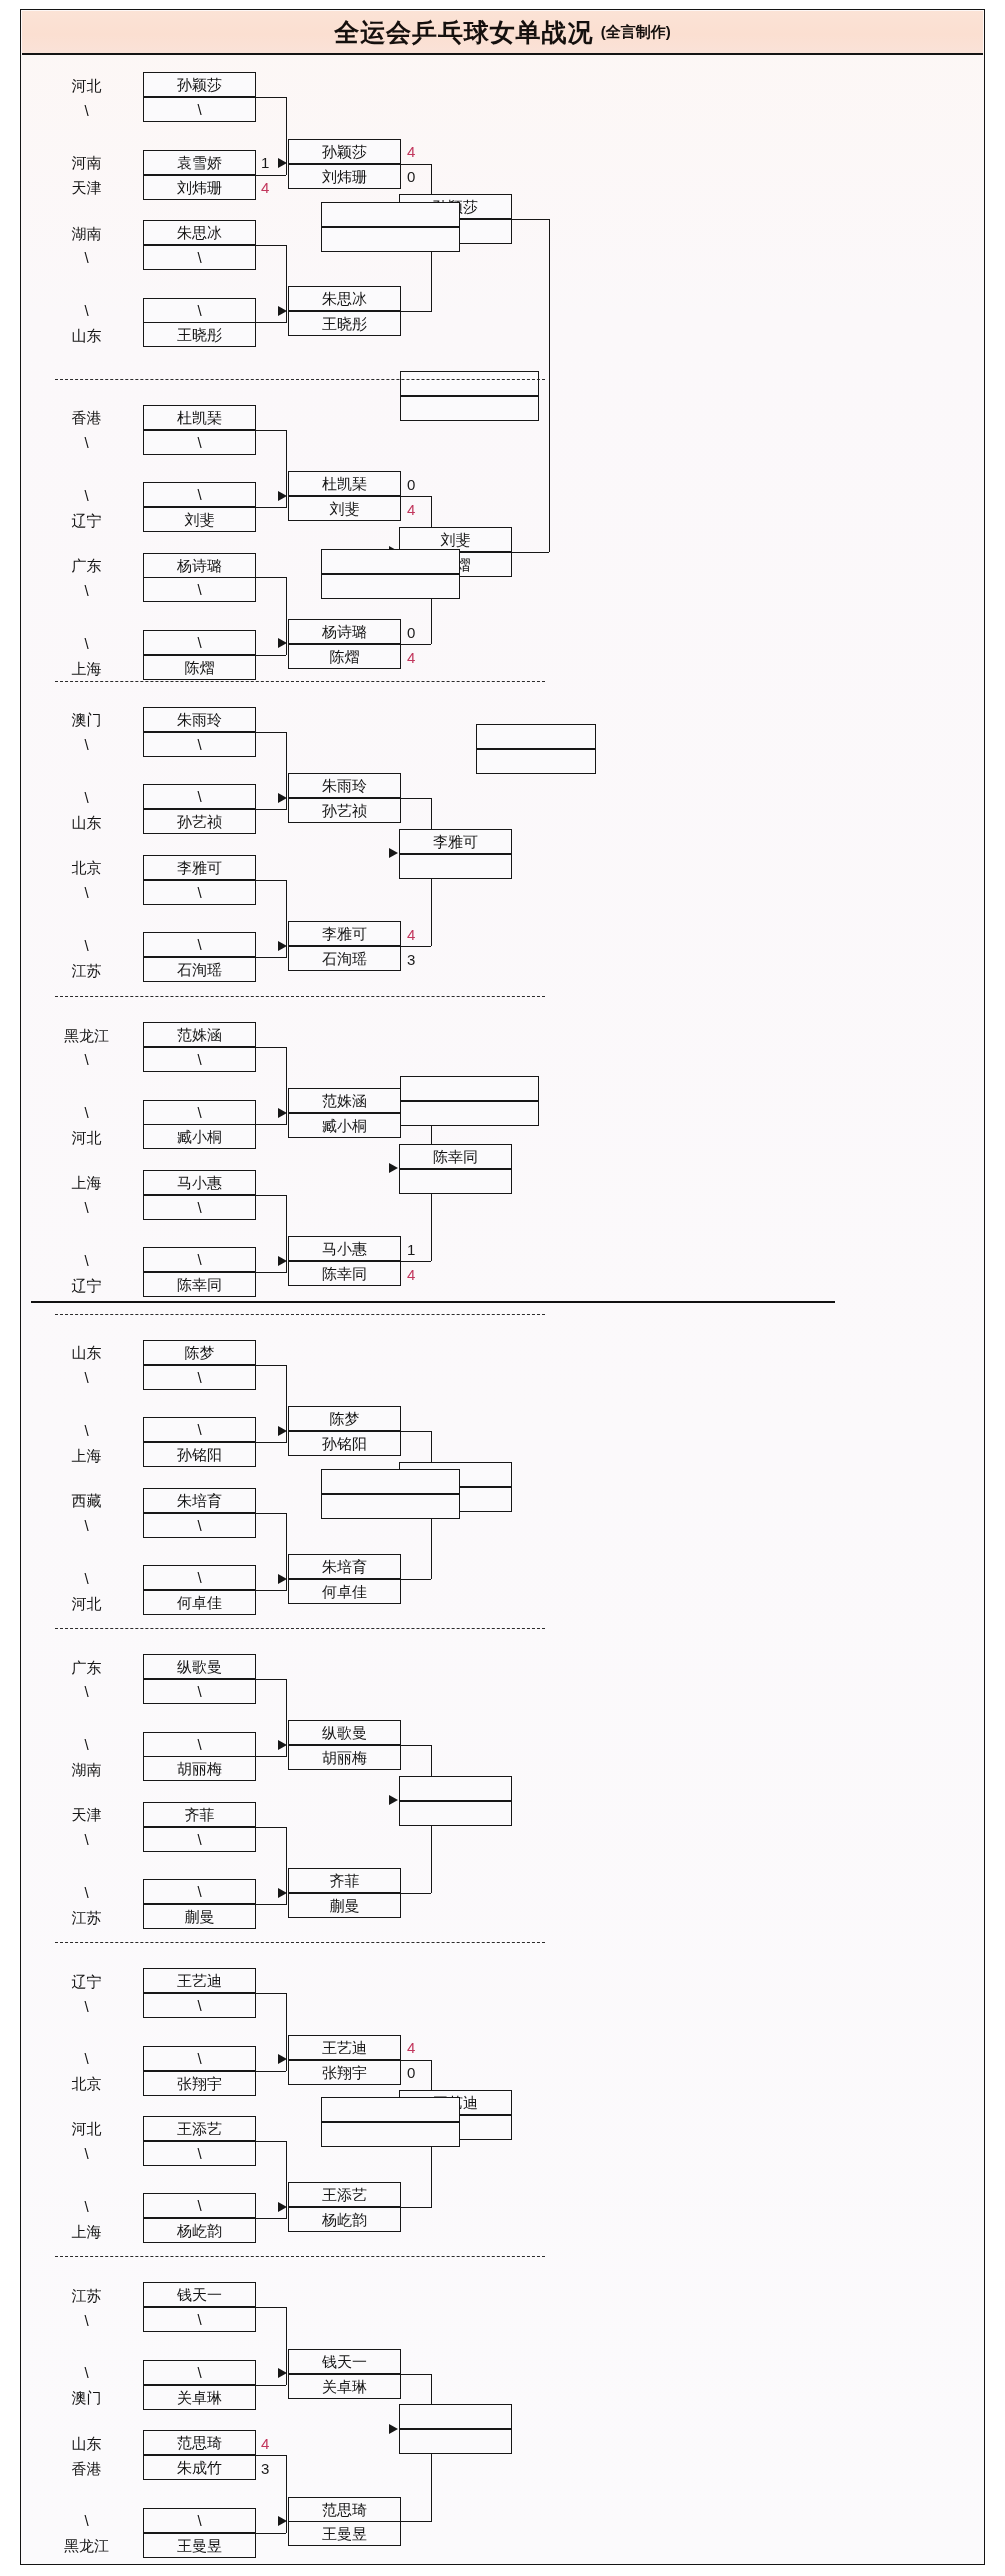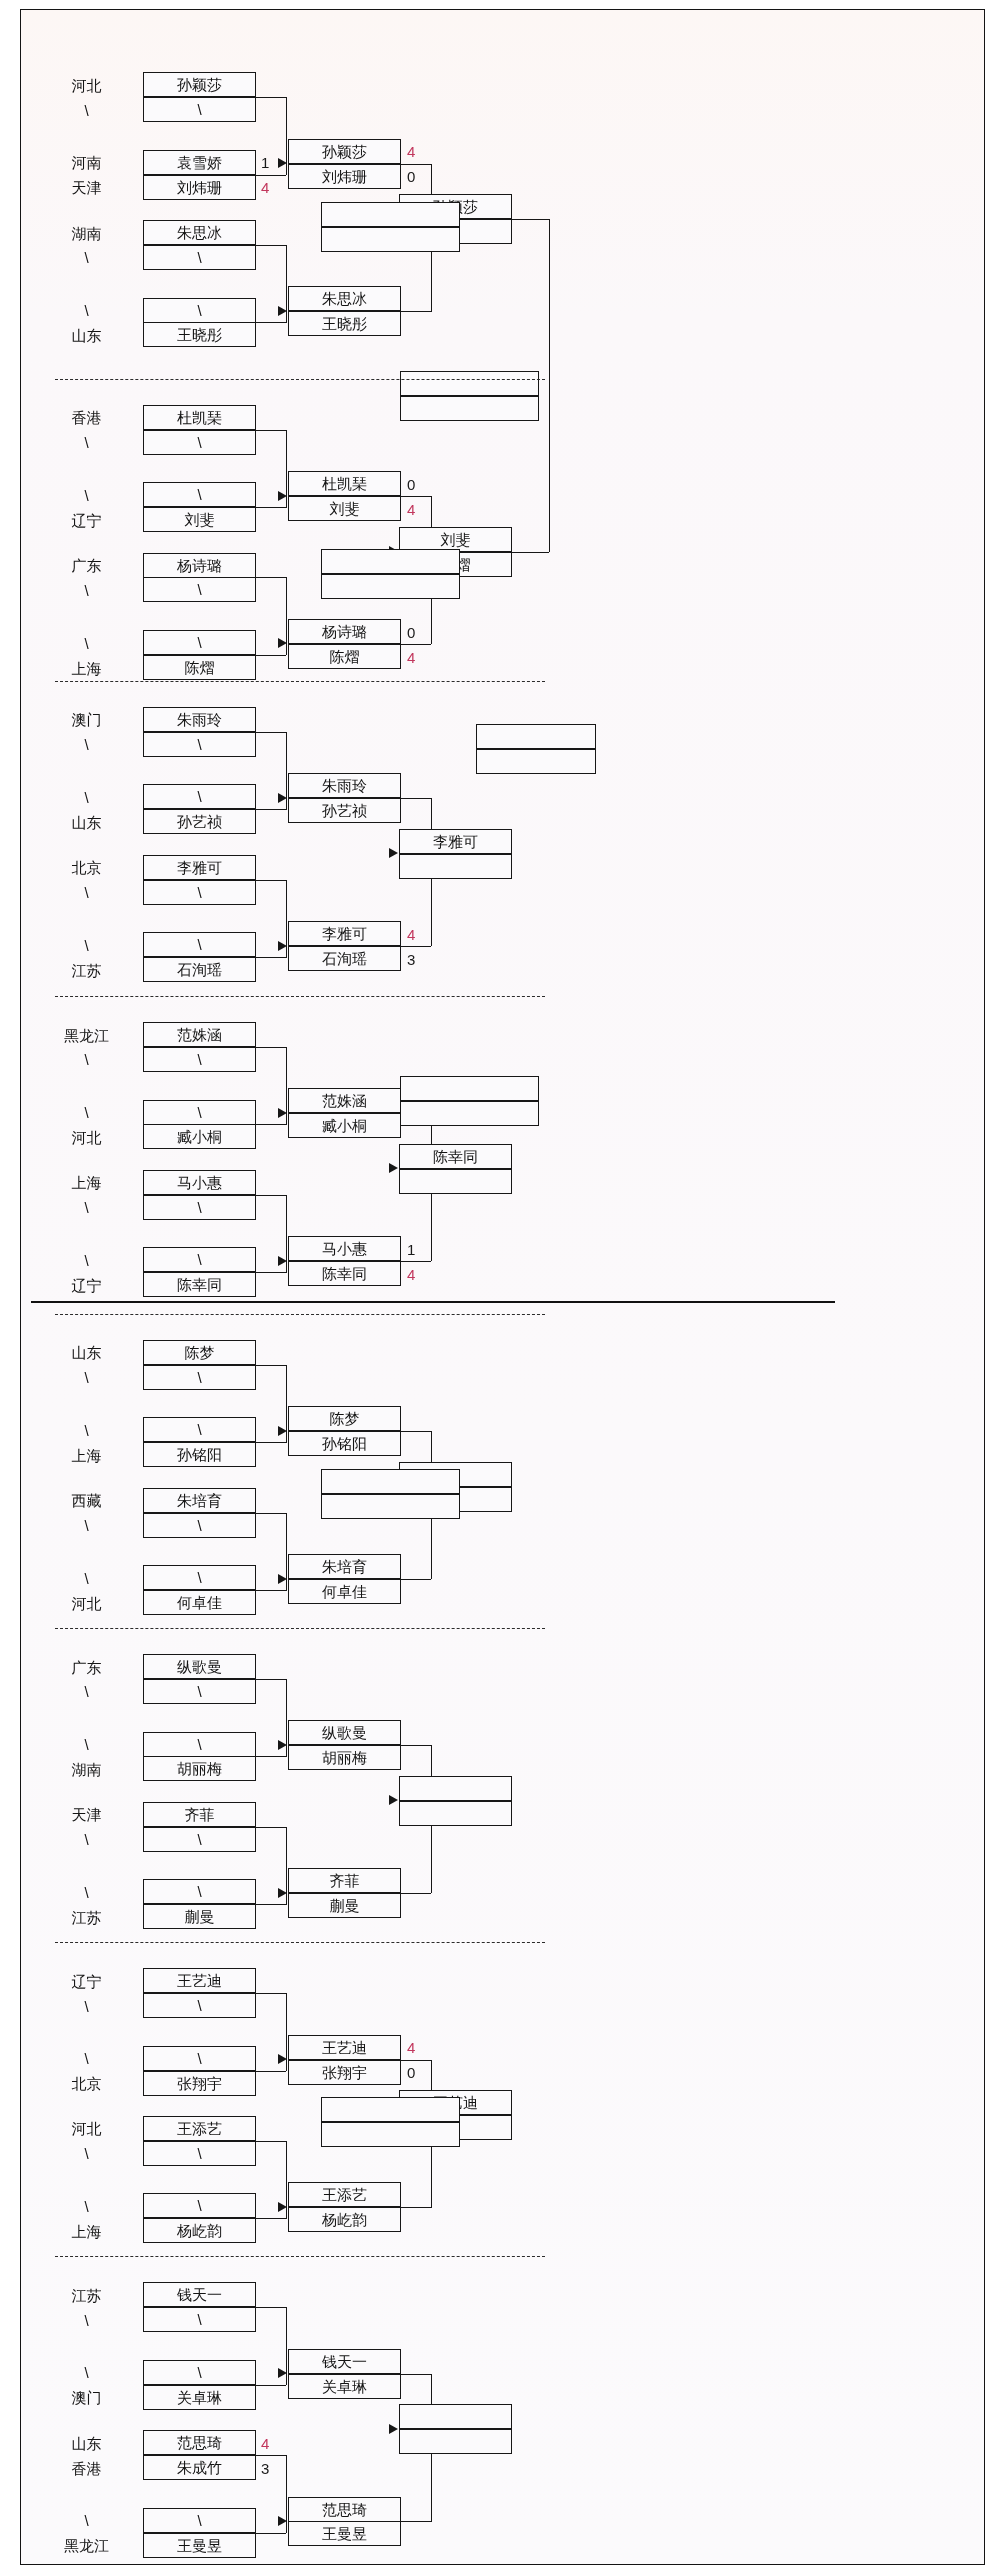--- a/index.html
+++ b/index.html
@@ -78,20 +78,24 @@
     border-top:2.4px solid #111111;
   }
 </style>
 </head>
 <body>
 
 <div id="page">
 
   <div class="frame"></div>
 
+  <div class="titlebar">
+    <span class="title-main">全运会乒乓球女单战况</span>
+    <span class="title-sub">(全言制作)</span>
+  </div>
 
   <div id="bracket-root">
       <div class="box" style="left:143px;top:72px;width:113px;height:25px;">孙颖莎</div>
       <div class="prov" style="left:57px;top:77px;">河北</div>
       <div class="box" style="left:143px;top:97px;width:113px;height:25px;">\</div>
       <div class="prov" style="left:57px;top:102px;">\</div>
       <div class="box" style="left:143px;top:150px;width:113px;height:25px;">袁雪娇</div>
       <div class="score lose" style="left:261px;top:154px;">1</div>
       <div class="prov" style="left:57px;top:154px;">河南</div>
       <div class="box" style="left:143px;top:175px;width:113px;height:25px;">刘炜珊</div>

